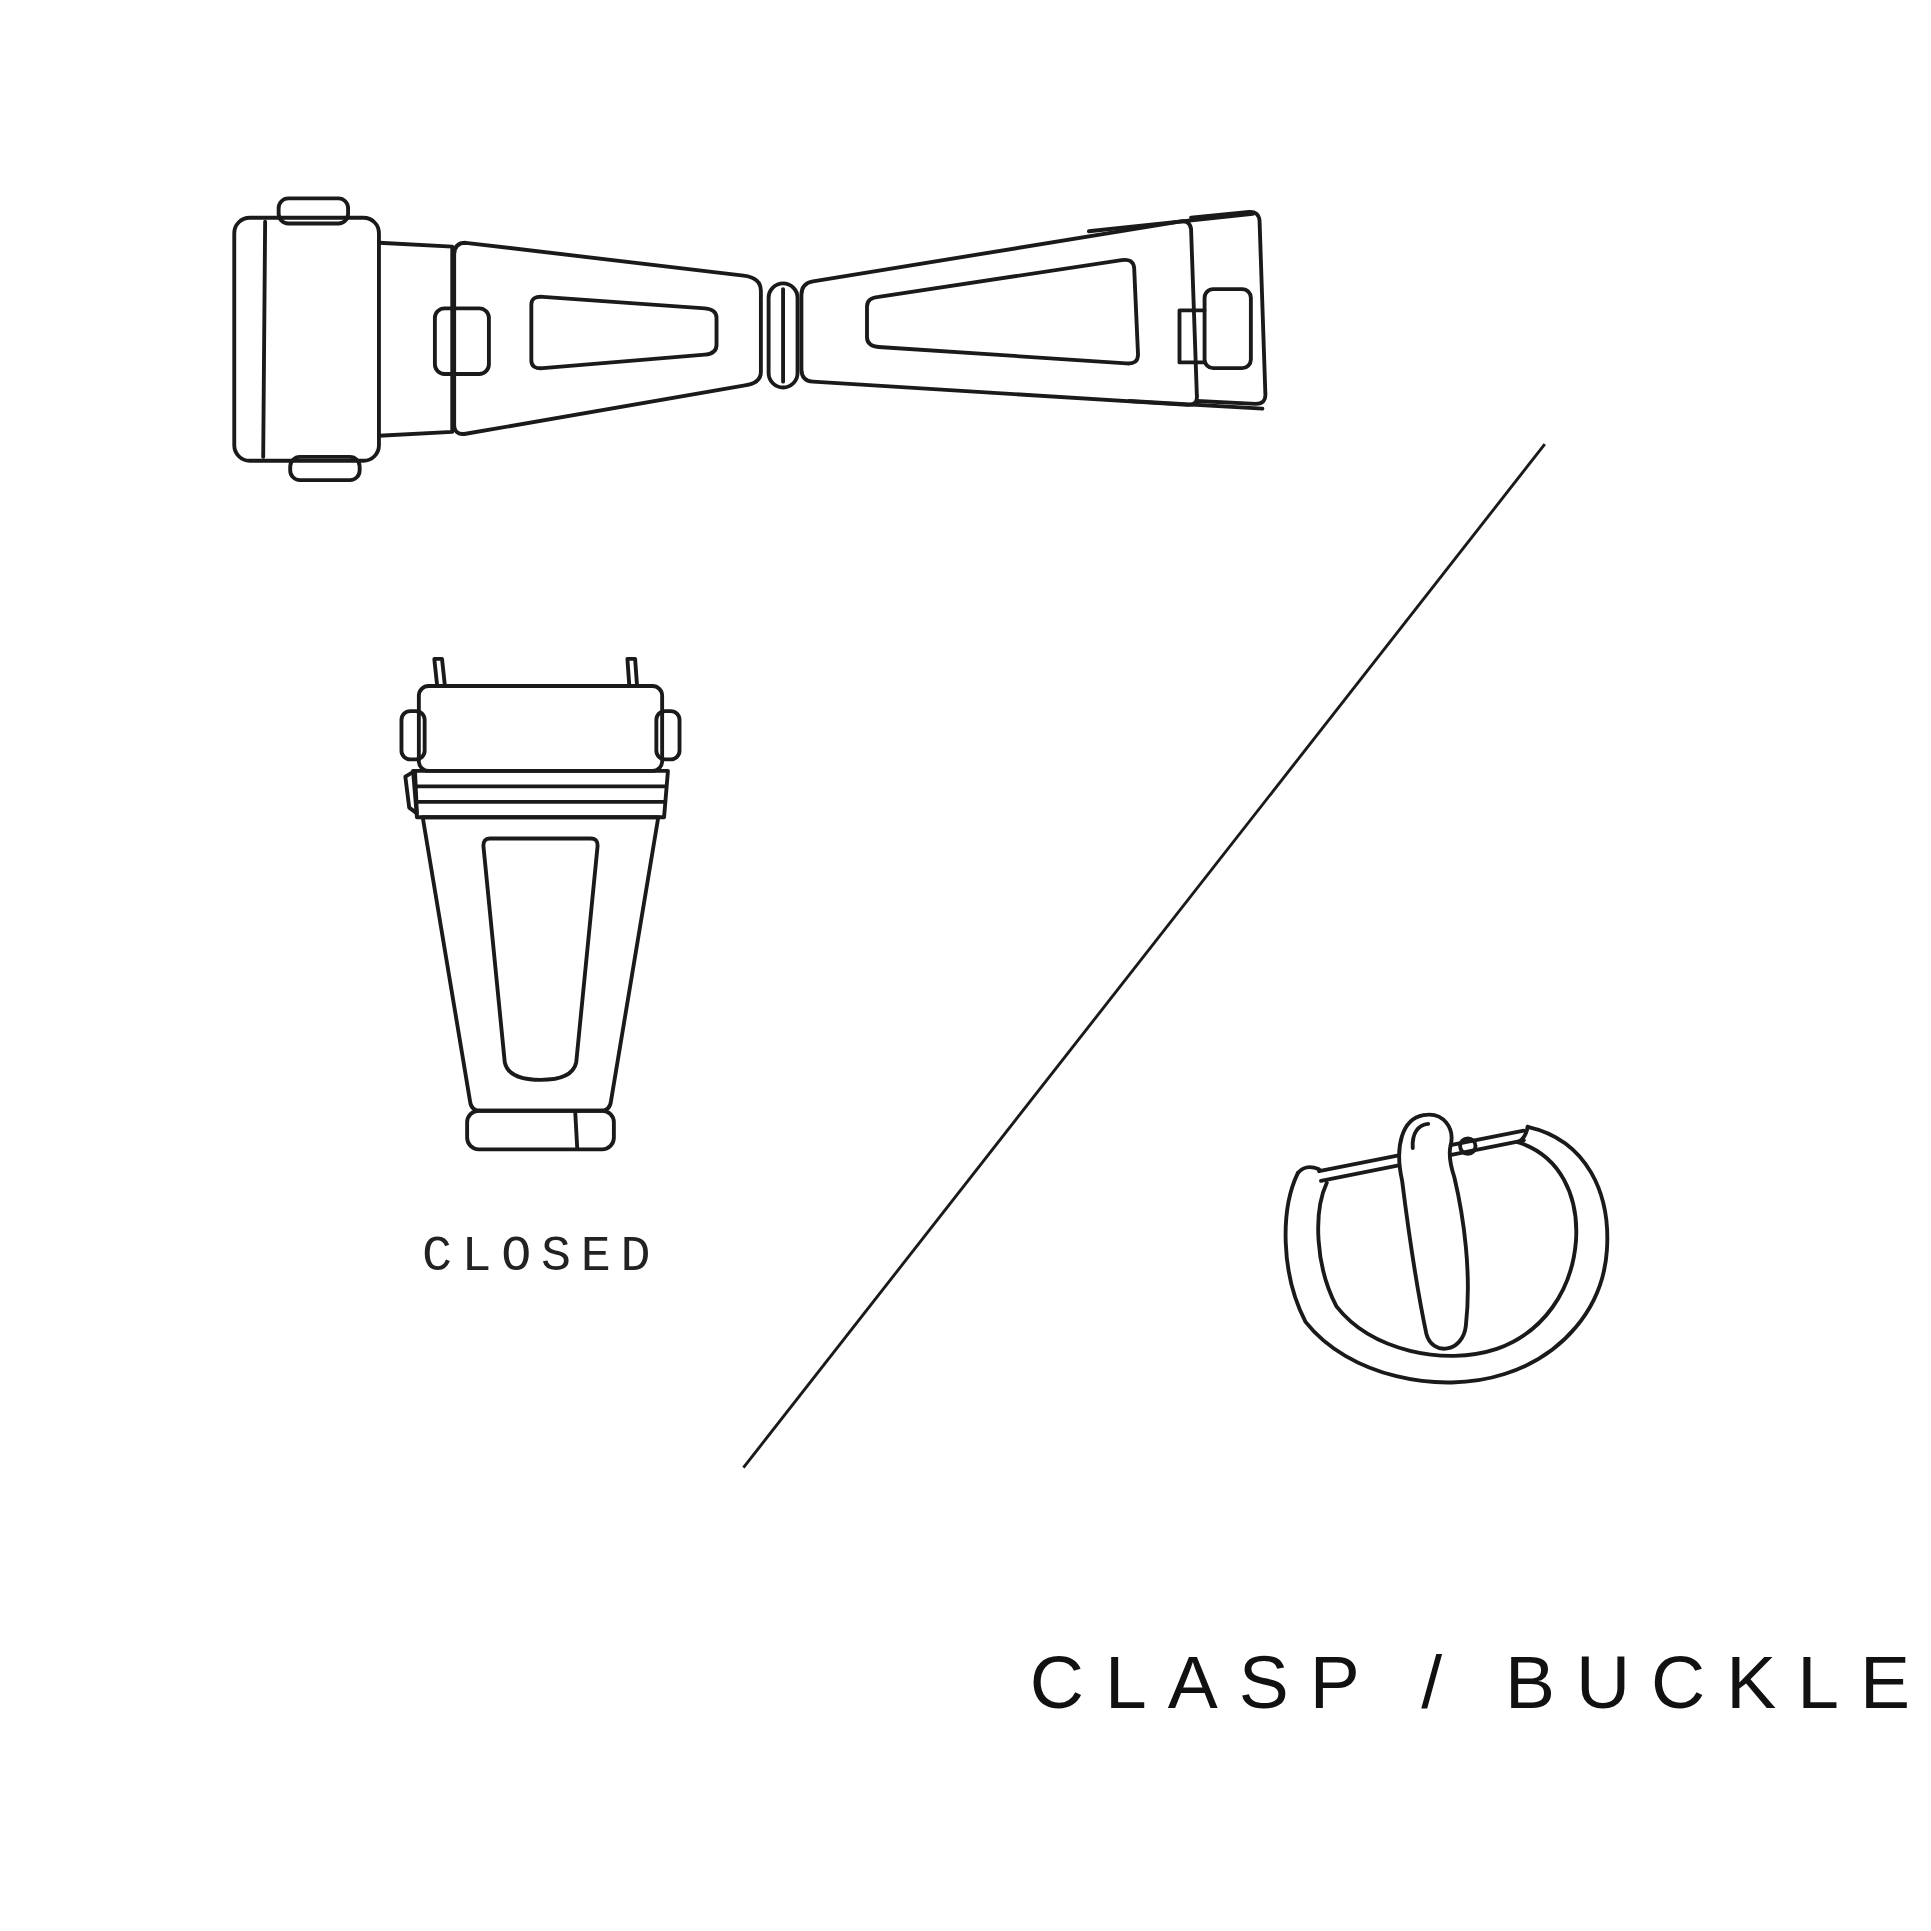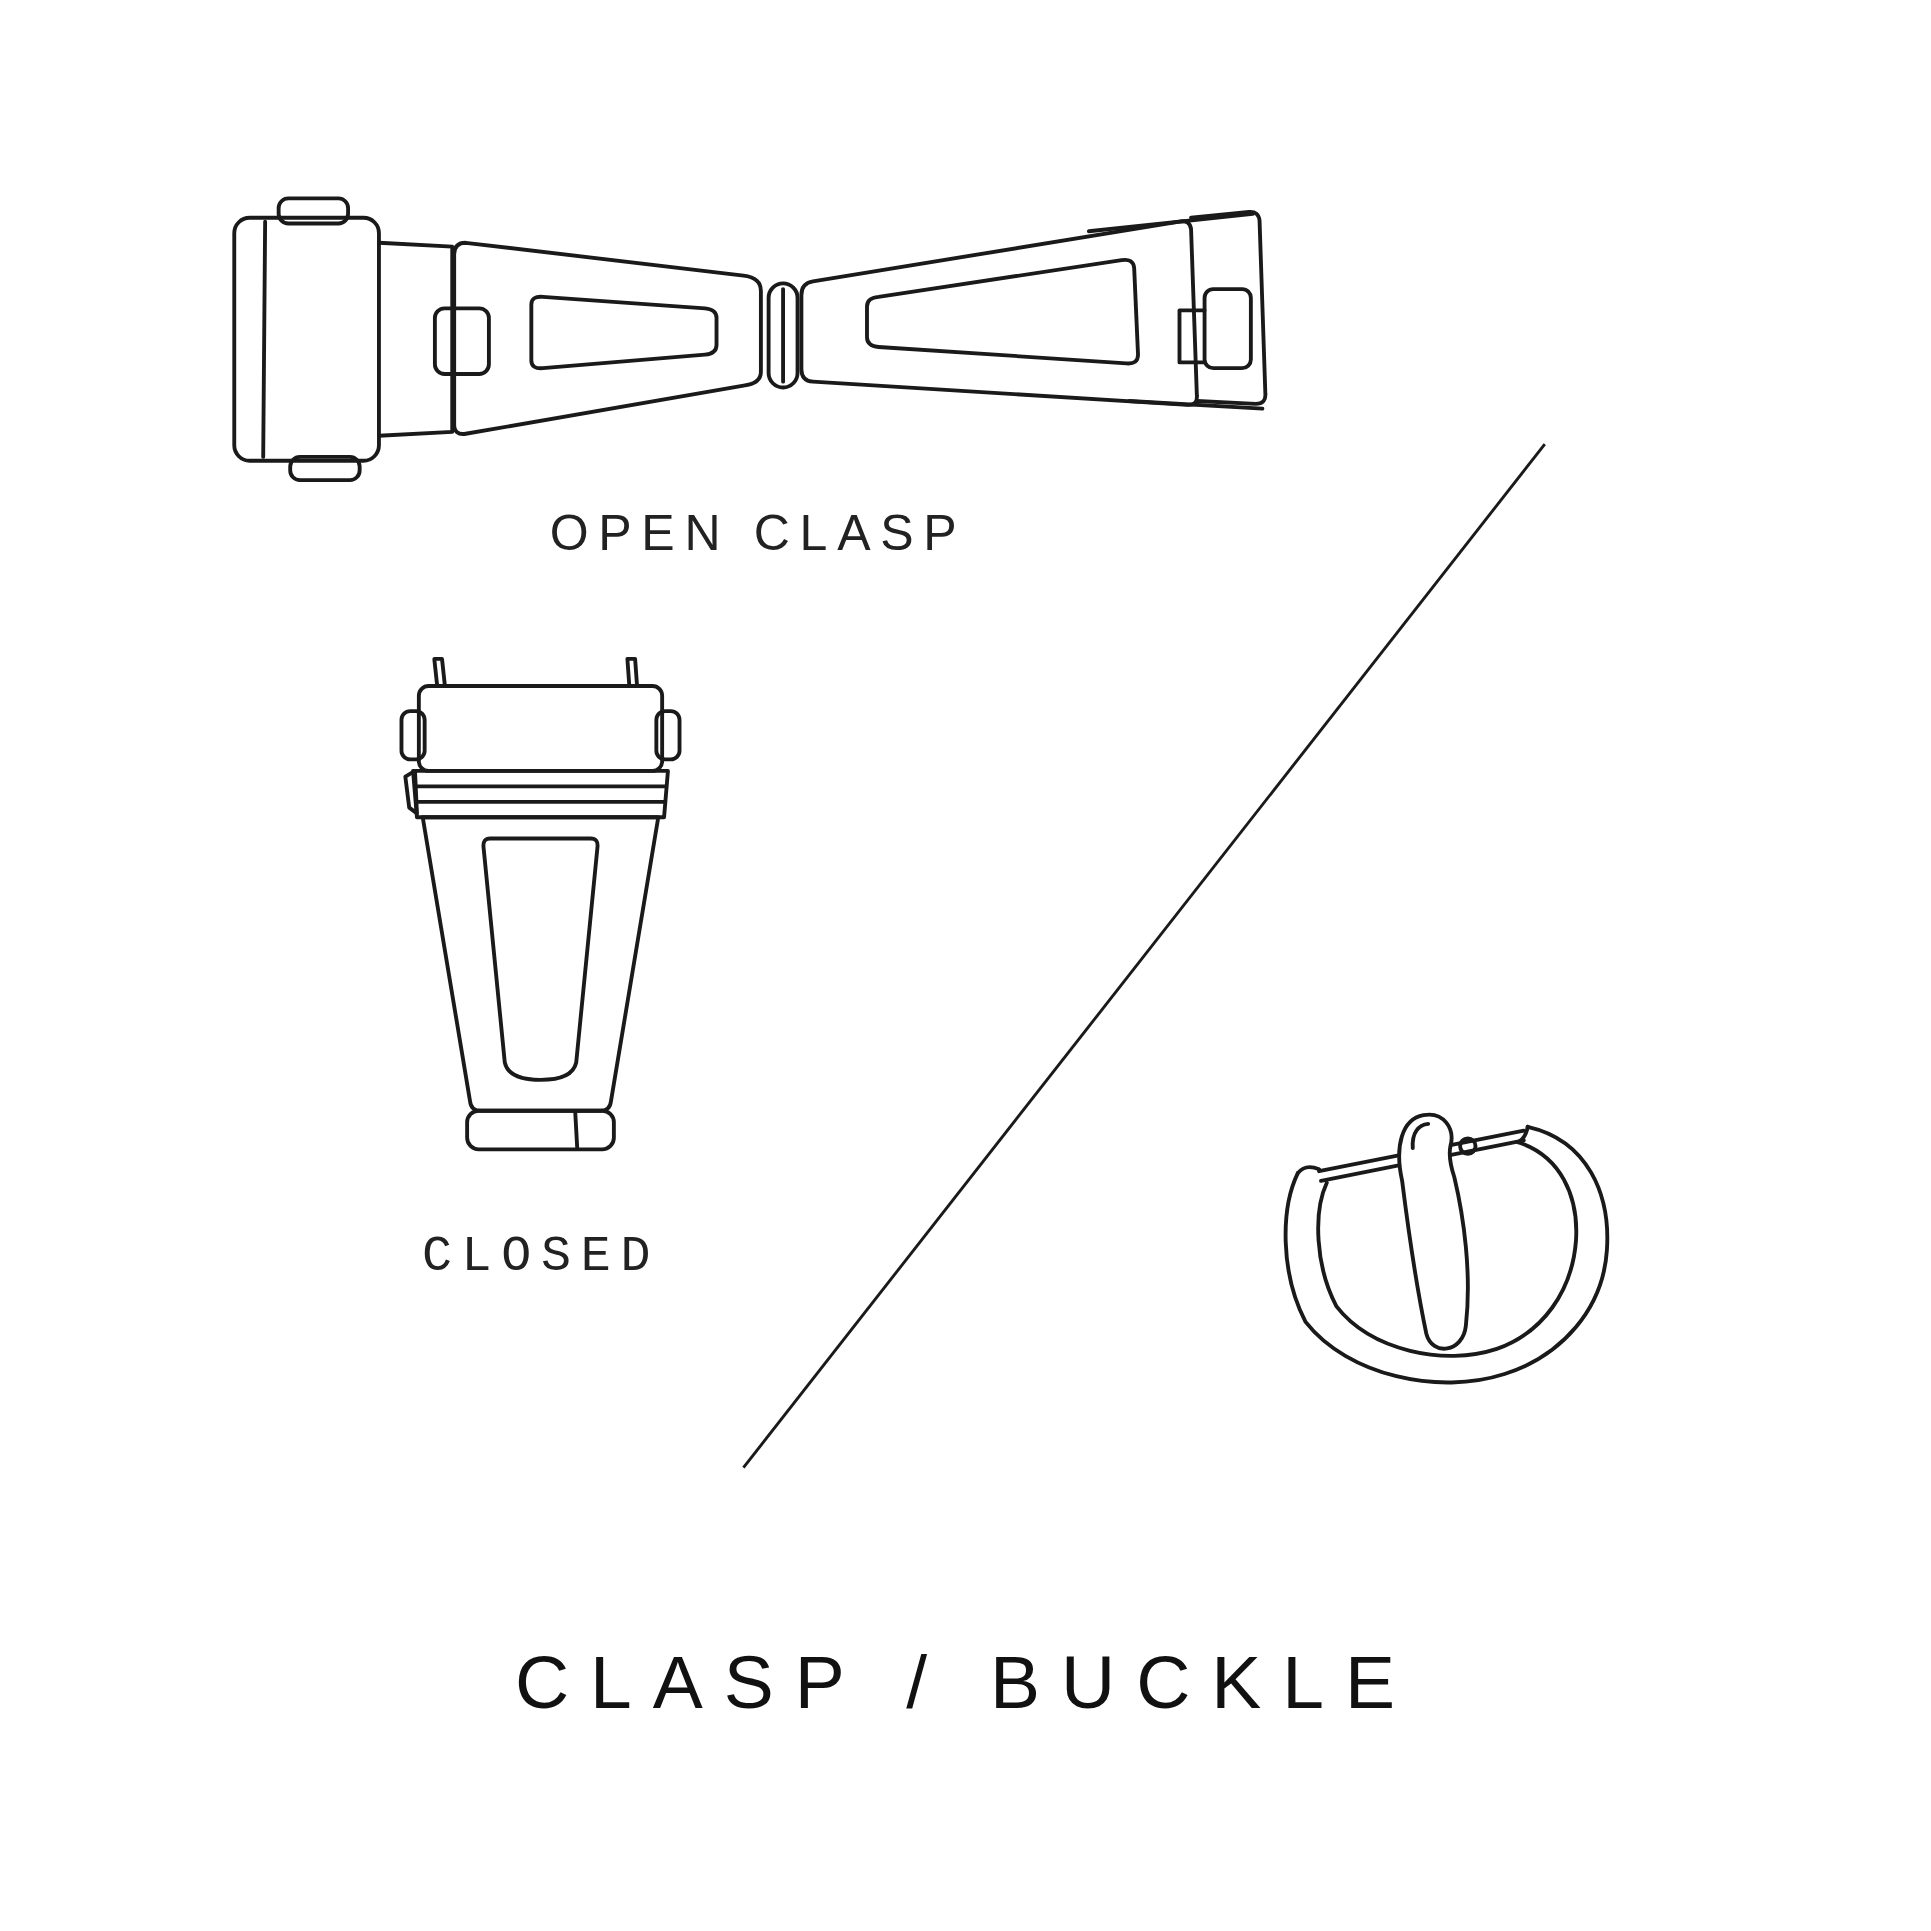--- a/index.html
+++ b/index.html
@@ -32,21 +32,21 @@
     position: absolute;
     left: 0; top: 0;
     width: 1931px; height: 1931px;
     pointer-events: none;
   }
   .title {
     position: absolute;
     left: 0; top: 1639px;
     width: 100%;
     margin: 0;
-    text-align: center;
+    text-align: right;
     font-size: 75px;
     font-weight: 300;
     letter-spacing: 21px;
     color: #111111;
     white-space: nowrap;
   }
 </style>
 </head>
 <body>
 
@@ -87,21 +87,20 @@
           <path d="M898,50 L1068,32"></path>
           <path d="M1004,36 L1064,30 Q1074,29 1075,39 L1081,218 Q1082,229 1071,229 L1010,226"></path>
           <rect x="1018" y="110" width="48" height="82" rx="9"></rect>
           <path d="M1018,132 L992,132 L992,186 L1018,186"></path>
           <path d="M940,226 L1078,234"></path>
         </g>
       </g>
     </svg>
   </figure>
 
-  <div class="caption open-clasp-cap">OPEN CLASP</div>
 
   <figure class="closed-fig">
     <svg viewBox="0 0 320 550">
       <g fill="none" stroke="#1a1a1a" stroke-width="4" stroke-linejoin="round" stroke-linecap="round">
 
         <g>
           <path d="M50,2 L58,2 L61,30 L53,30 Z"></path>
           <path d="M250,2 L258,2 L260,30 L252,30 Z"></path>
         </g>
 

